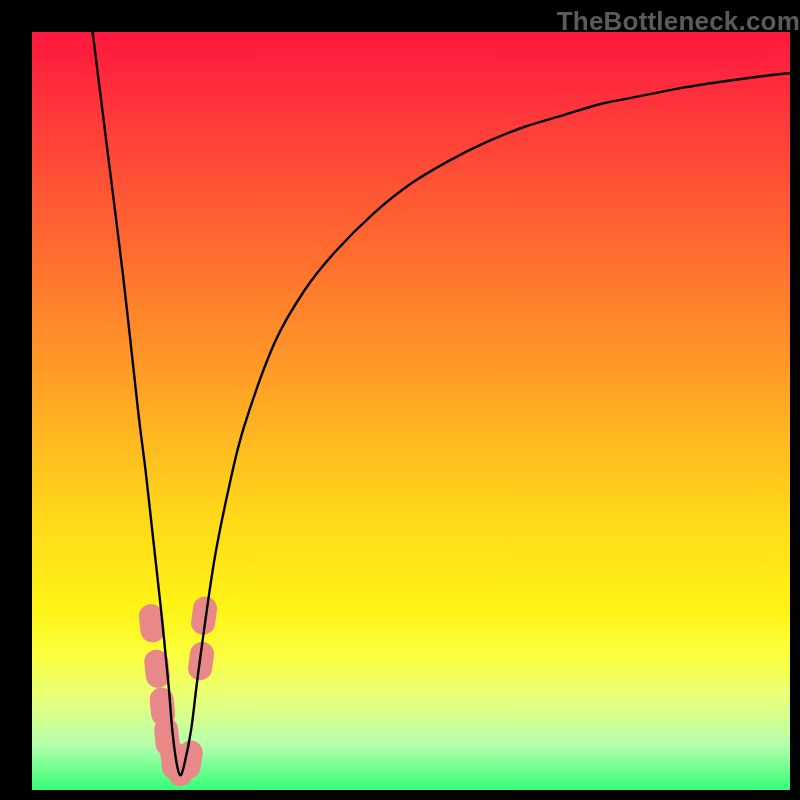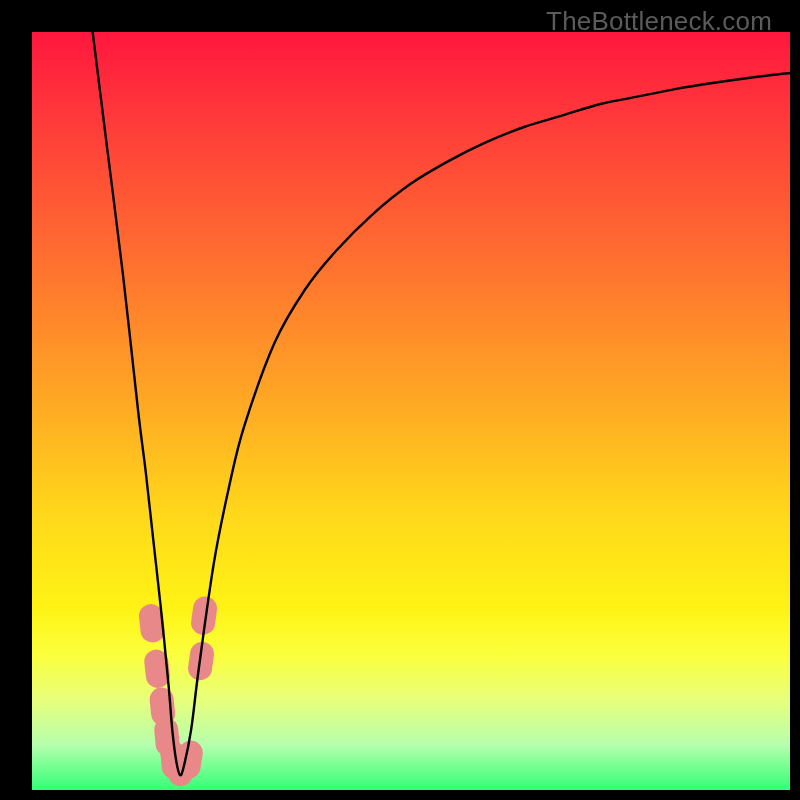--- a/index.html
+++ b/index.html
@@ -32,24 +32,24 @@
       #fff315 76%,
       #fbff3b 82%,
       #e8ff7a 88%,
       #b6ffad 94%,
       #33ff77 100%
     );
   }
   .watermark {
     position: absolute;
     top: 6px;
-    right: 28px;
+    right: 0;
     color: #5b5b5b;
     font-size: 26px;
-    font-weight: 400;
+    font-weight: 700;
     letter-spacing: 0.2px;
     user-select: none;
     margin-left: 46px;
   }
   svg.overlay {
     position: absolute;
     left: 0;
     top: 0;
     width: 758px;
     height: 758px;

